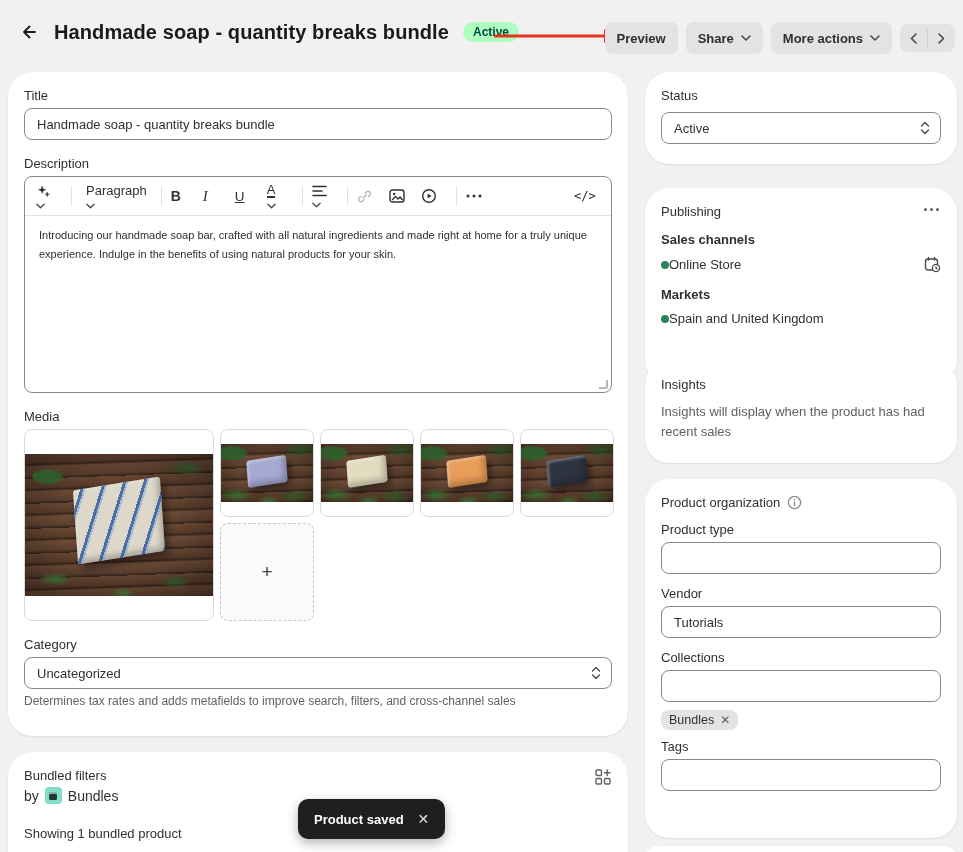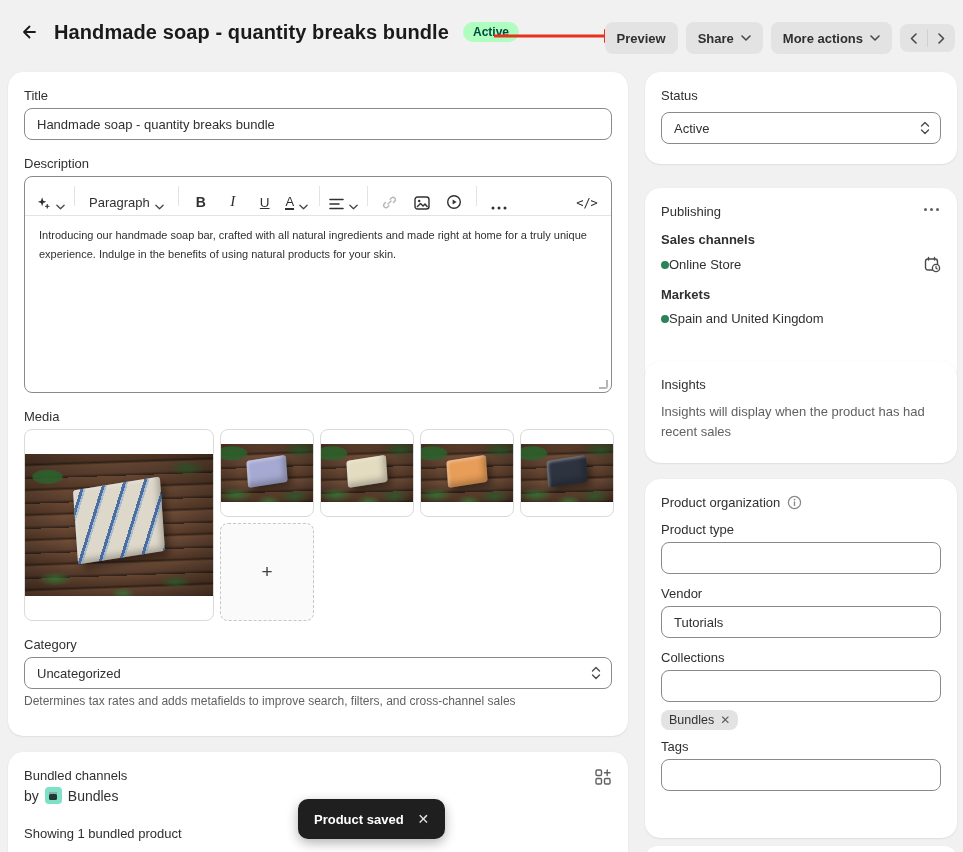--- a/index.html
+++ b/index.html
@@ -14,34 +14,34 @@
   .badge{background:#affebf;color:#014b40;font-size:12px;font-weight:550;padding:3px 10px;border-radius:10px;line-height:14px;}
   .annot-arrow{position:absolute;left:494px;top:28px;}
   .header-right{position:absolute;right:8px;top:22px;display:flex;gap:8px;align-items:center;}
   .btn{background:#e3e3e3;border:none;border-radius:8px;height:28px;padding:16px 12px;
        font-family:"Liberation Sans",sans-serif;font-size:13px;font-weight:550;color:#302f2f;
        display:flex;align-items:center;gap:7px;cursor:pointer;}
   .pager{display:flex;background:#e3e3e3;border-radius:8px;height:28px;overflow:hidden;}
   .pager-btn{width:27px;display:flex;align-items:center;justify-content:center;cursor:pointer;}
   .pager-sep{width:1px;background:#d0d0d0;margin:5px 0;}
   
-  .card{position:absolute;background:#fff;border-radius:15px;
+  .card{position:absolute;background:#fff;border-radius:24px;
         box-shadow:0 1px 2px rgba(0,0,0,.07),0 0 1px rgba(0,0,0,.08);box-sizing:border-box;padding:16px;}
   .field-label{font-size:13px;color:#303030;margin-bottom:5px;}
   .tinput{width:100%;box-sizing:border-box;height:32px;border:1px solid #8a8a8a;border-radius:8px;
           padding:0 12px;font-family:"Liberation Sans",sans-serif;font-size:13px;color:#303030;background:#fff;}
   .selectbox{height:32px;border:1px solid #8a8a8a;border-radius:8px;display:flex;align-items:center;
              padding:0 10px 0 12px;cursor:pointer;background:#fff;box-sizing:border-box;}
   .selectbox .sel-val{flex:1;}
   .helper{font-size:12px;color:#616161;margin-top:5px;}
   
   .editor{border:1px solid #8a8a8a;border-radius:8px;margin-top:1px;overflow:hidden;background:#fff;}
   .toolbar{height:38px;display:flex;align-items:center;padding:0 8px;border-bottom:1px solid #e3e3e3;}
-  .tbtn{min-width:26px;height:28px;display:flex;align-items:flex-end;justify-content:center;
-        border-radius:6px;cursor:pointer;padding:0 3px;gap:5px;}
+  .tbtn{min-width:26px;height:28px;display:flex;align-items:flex-start;justify-content:center;
+        border-radius:6px;cursor:pointer;padding:0 3px;gap:5px;flex-direction:column;}
   .tb-sep{width:1px;height:20px;background:#e3e3e3;margin:0 6px;flex:none;}
   .tb-b{font-weight:700;font-size:14px;}
   .tb-i{font-style:italic;font-family:"Liberation Serif",serif;font-size:15px;}
   .tb-u{text-decoration:underline;font-size:13.5px;}
   .tb-a{border-bottom:2px solid #303030;line-height:13px;font-size:13px;}
   .tb-code{margin-left:auto;font-family:"DejaVu Sans Mono",monospace;font-size:12px;color:#303030;}
   .editor-body{padding:10px 14px;font-size:11px;line-height:19px;color:#303030;height:146px;}
   .resize-grip{position:relative;height:10px;}
   .resize-grip::after{content:"";position:absolute;right:3px;bottom:3px;width:7px;height:7px;
         border-right:2px solid #b5b5b5;border-bottom:2px solid #b5b5b5;border-bottom-right-radius:3px;}
@@ -267,21 +267,21 @@
     <div class="selectbox">
       <span class="sel-val">Uncategorized</span>
       <svg width="10" height="14" viewBox="0 0 10 14">
         <path d="M1.5 5 5 1.5 8.5 5M1.5 9 5 12.5 8.5 9" fill="none" stroke="#4a4a4a" stroke-width="1.4" stroke-linecap="round" stroke-linejoin="round"></path>
       </svg>
     </div>
     <div class="helper">Determines tax rates and adds metafields to improve search, filters, and cross-channel sales</div>
   </div>
 
   <div class="card" style="left:8px;top:752px;width:620px;height:130px;">
-    <div class="card-h">Bundled channels</div>
+    <div class="card-h">Bundled filters</div>
     <div class="menu-dots" style="top:12px;right:12px;gap:0;">
       <svg width="18" height="18" viewBox="0 0 18 18">
         <rect x="2" y="2" width="5.5" height="5.5" rx="1.2" fill="none" stroke="#616161" stroke-width="1.4"></rect>
         <rect x="2" y="10.5" width="5.5" height="5.5" rx="1.2" fill="none" stroke="#616161" stroke-width="1.4"></rect>
         <rect x="10.5" y="10.5" width="5.5" height="5.5" rx="1.2" fill="none" stroke="#616161" stroke-width="1.4"></rect>
         <path d="M13.2 2v5.5M10.5 4.7H16" stroke="#616161" stroke-width="1.4" stroke-linecap="round"></path>
       </svg>
     </div>
     <div class="by-line">
       <span>by</span>

